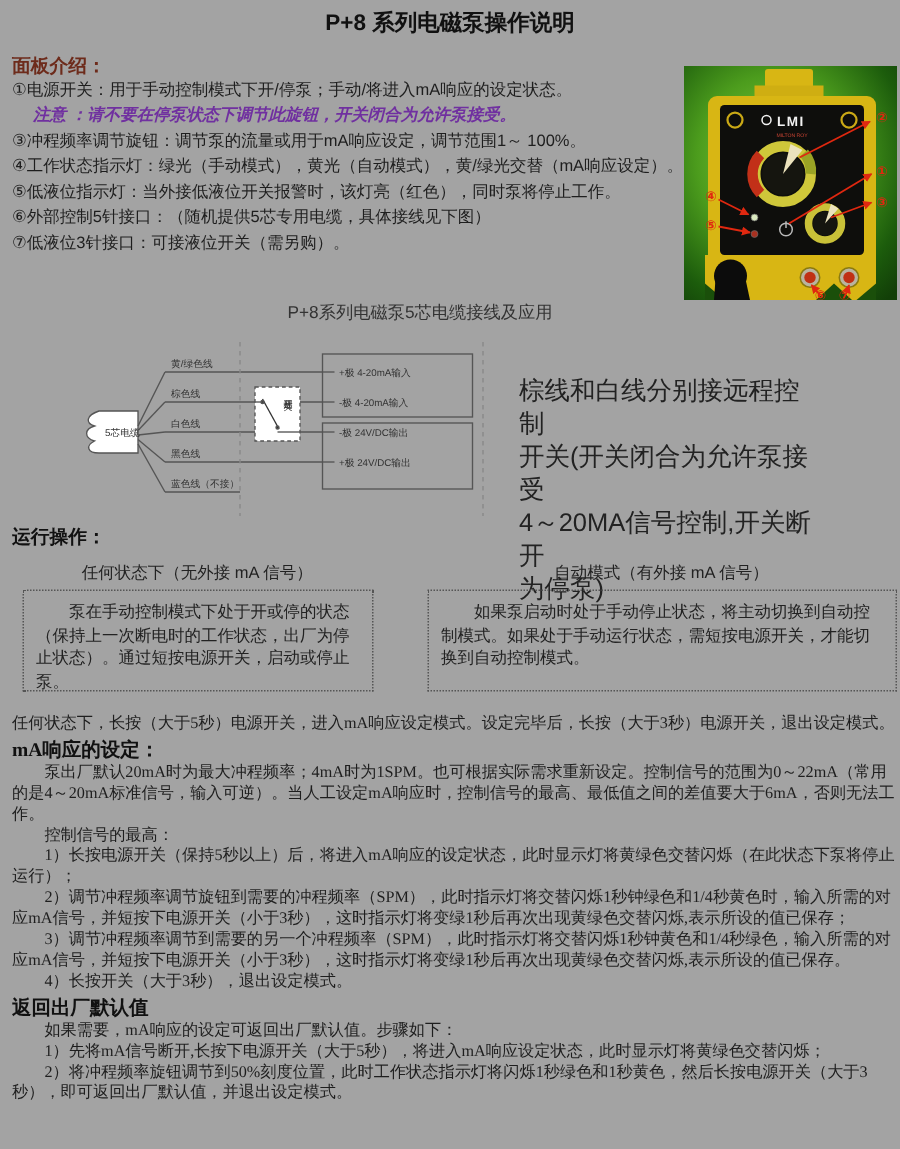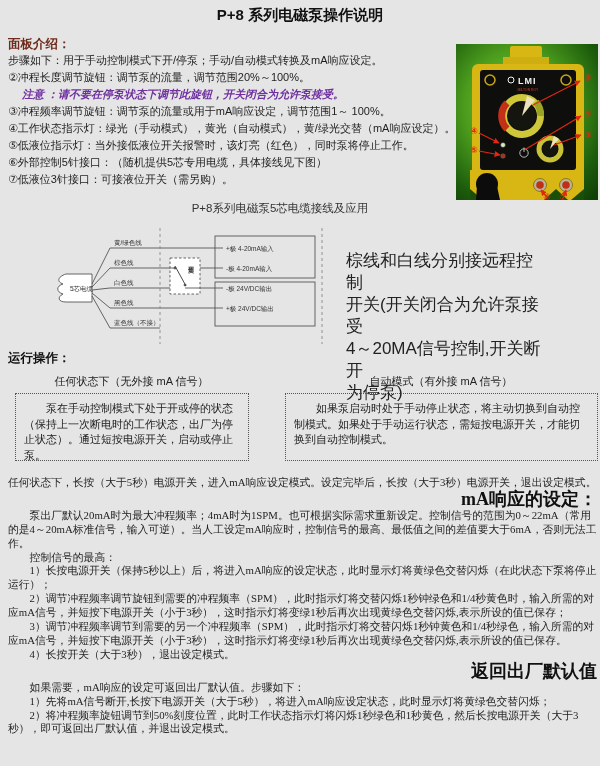--- a/index.html
+++ b/index.html
@@ -1,16 +1,16 @@
 <!DOCTYPE html>
 <html><head>
 <meta charset="utf-8">
 <style>
   html,body{margin:0;padding:0;background:#fff;}
-  .page{position:relative;width:600px;height:766px;background:#e5e5e5;overflow:hidden;
+  .page{position:relative;width:600px;height:766px;background:#a3a3a3;overflow:hidden;
         font-family:"Liberation Sans","DejaVu Sans",sans-serif;color:#1e1e1e;}
   .title{position:absolute;top:6px;left:0;width:600px;text-align:center;
          font-size:15px;font-weight:bold;color:#111;margin:0;}
   .sec-head{font-size:12.5px;font-weight:bold;color:#111;}
   .panel-head{position:absolute;left:8px;top:36px;color:#6d2b1b;}
   .panel-list{position:absolute;left:8px;top:52px;width:446px;font-size:11px;line-height:17px;}
   .pline{white-space:nowrap;overflow:hidden;}
   .pline.note{color:#7030a0;font-style:italic;font-weight:bold;padding-left:14px;}
   .pump{position:absolute;left:456px;top:44px;width:142px;height:156px;}
   .diagram-title{position:absolute;left:0;top:201px;width:560px;text-align:center;
@@ -23,39 +23,38 @@
   .mode-title.manual{left:15px;width:233px;}
   .mode-title.auto{left:285px;width:312px;}
   .mode-box{position:absolute;top:393px;height:52px;border:1.5px dotted #555;
             padding:7px 8px;font-size:11px;line-height:15.5px;text-indent:2em;color:#222;}
   .mode-box.manual{left:15px;width:216px;}
   .mode-box.auto{left:285px;width:295px;}
   .flow{position:absolute;left:8px;top:476px;width:589px;font-size:10.8px;
         line-height:13.9px;color:#1e1e1e;}
   .flow p{margin:0;font-family:Liberation Serif, serif;}
   .flow p.ind{text-indent:2em;}
-  .flow .sub-head{font-size:18px;font-weight:bold;color:#111;margin:3px 0 2px 0;text-align:right;}
+  .flow .sub-head{font-size:13px;font-weight:bold;color:#111;margin:3px 0 2px 0;}
   svg text{font-family:"Liberation Sans","DejaVu Sans",sans-serif;}
   .dg-label{font-size:6.5px;fill:#333;}
   .dg-term{font-size:6.5px;fill:#333;}
   .vtext{writing-mode:tb;font-size:6px;fill:#333;}
   .callout{font-size:9px;font-weight:bold;fill:#e02810;text-anchor:middle;}
 </style>
 </head>
 <body>
 
 <div class="page">
 
   <h1 class="title">P+8 系列电磁泵操作说明</h1>
 
   <div class="sec-head panel-head">面板介绍：</div>
 
   <div class="panel-list">
-    <div class="pline">步骤如下：用于手动控制模式下开/停泵；手动/自动模式转换及mA响应设定。</div>
-    <div class="pline">②冲程长度调节旋钮：调节泵的流量，调节范围20%～100%。</div>
+    <div class="pline">①电源开关：用于手动控制模式下开/停泵；手动/将进入mA响应的设定状态。</div>
     <div class="pline note">注意 ：请不要在停泵状态下调节此旋钮，开关闭合为允许泵接受。</div>
     <div class="pline">③冲程频率调节旋钮：调节泵的流量或用于mA响应设定，调节范围1～ 100%。</div>
     <div class="pline">④工作状态指示灯：绿光（手动模式），黄光（自动模式），黄/绿光交替（mA响应设定）。</div>
     <div class="pline">⑤低液位指示灯：当外接低液位开关报警时，该灯亮（红色），同时泵将停止工作。</div>
     <div class="pline">⑥外部控制5针接口：（随机提供5芯专用电缆，具体接线见下图）</div>
     <div class="pline">⑦低液位3针接口：可接液位开关（需另购）。</div>
   </div>
 
   <svg class="pump" viewBox="0 0 142 156">
     <defs>

